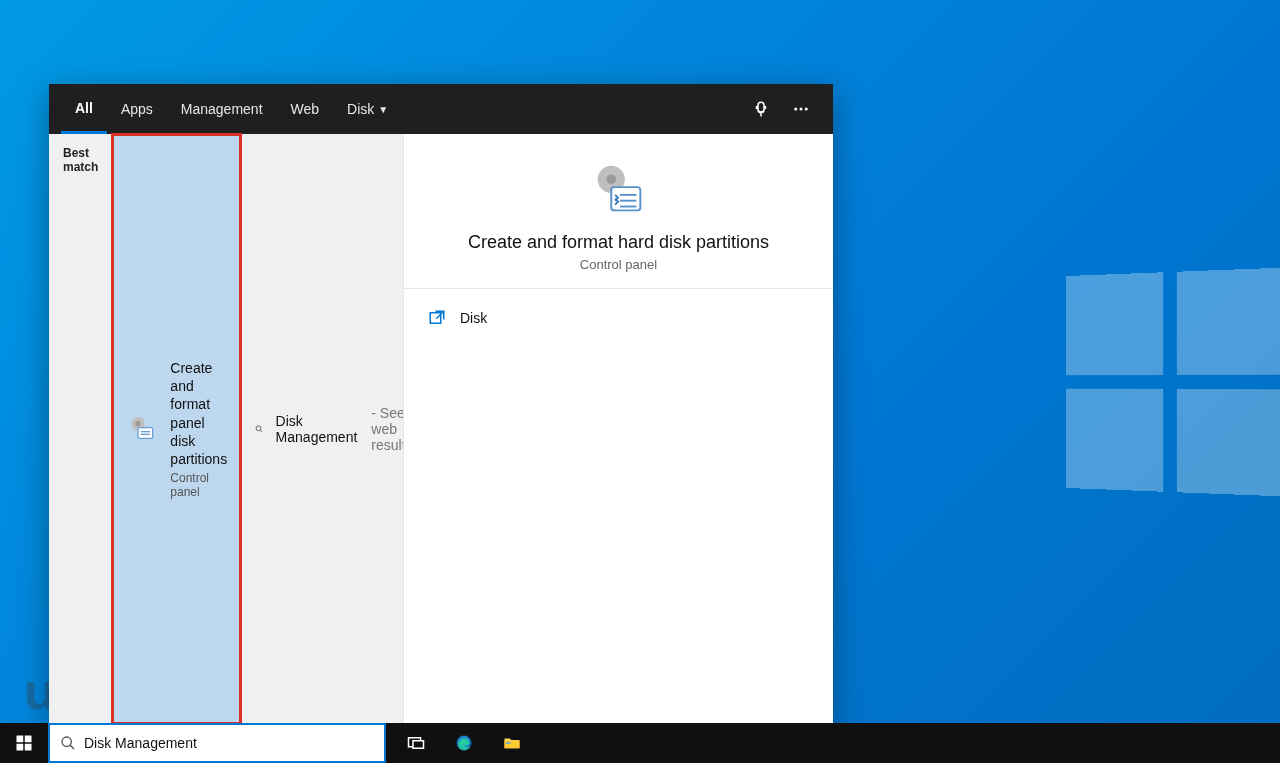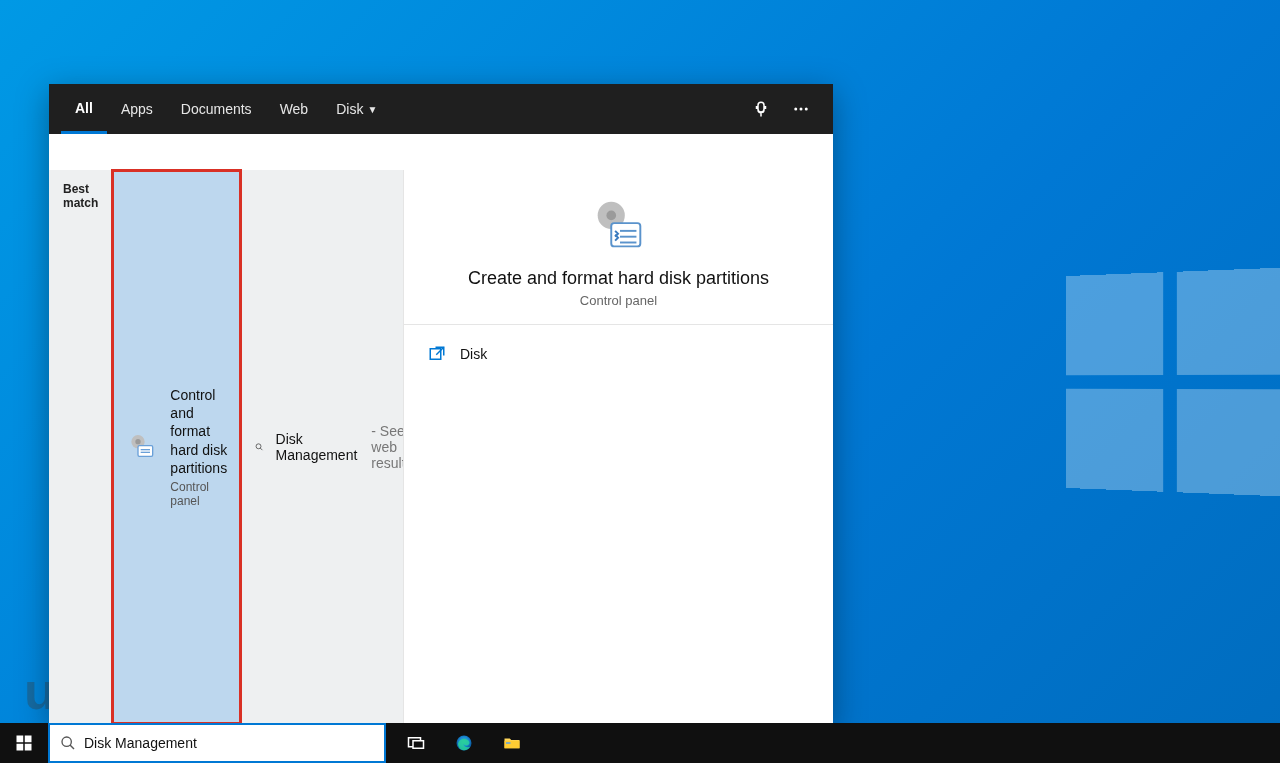--- a/index.html
+++ b/index.html
@@ -12,21 +12,21 @@
   width: 220px; height: 220px; opacity: 0.5;
   display: grid; grid-template-columns: 1fr 1fr; grid-template-rows: 1fr 1fr; gap: 14px;
   transform-origin: center; transform: translateY(-50%) perspective(600px) rotateY(-12deg);
 }
 .win-logo-bg div { background: rgba(255,255,255,0.6); }
 
 
 .search-panel {
   position: absolute; left: 49px; bottom: 39px; width: 784px; height: 640px;
   background: #fff; box-shadow: 0 8px 30px rgba(0,0,0,0.35);
-  display: flex; flex-direction: column; gap: 36px;
+  display: flex; flex-direction: column;
 }
 
 
 .tab-bar {
   height: 50px; background: #1f1f1f; color: #fff;
   display: flex; align-items: stretch; padding: 0 12px;
 }
 .tab { display: flex; align-items: center; padding: 0 14px; font-size: 14px; cursor: pointer; color: #e6e6e6; }
 .tab.active { border-bottom: 3px solid #0078d4; font-weight: 600; color: #fff; }
 .tab .chev { margin-left: 4px; font-size: 10px; }
@@ -110,21 +110,21 @@
 
 <div class="search-panel">
   <div class="tab-bar">
     <div class="tab active">
         <span>All</span>
       </div>
     <div class="tab">
         <span>Apps</span>
       </div>
     <div class="tab">
-        <span>Documents</span>
+        <span>Management</span>
       </div>
     <div class="tab">
         <span>Web</span>
       </div>
     <div class="tab">
         <span>Disk</span>
         <span class="chev">▼</span>
       </div>
     <div class="tab-spacer"></div>
     <div class="tab-icon">
@@ -150,21 +150,21 @@
           <svg viewBox="0 0 48 48">
             <circle cx="18" cy="16" r="10" fill="#bfbfbf"></circle>
             <circle cx="18" cy="16" r="4" fill="#9a9a9a"></circle>
             <rect x="18" y="22" width="22" height="16" rx="2" fill="#fff" stroke="#6aa0d8" stroke-width="2"></rect>
             <line x1="22" y1="28" x2="36" y2="28" stroke="#6aa0d8" stroke-width="2"></line>
             <line x1="22" y1="32" x2="36" y2="32" stroke="#6aa0d8" stroke-width="2"></line>
           </svg>
         </div>
         <div class="result-text">
           <div class="result-title">
-            <span>Control and format hard </span><span class="bold">disk</span><span> partitions</span>
+            <span>Create and format panel </span><span class="bold">disk</span><span> partitions</span>
           </div>
           <div class="result-sub">Control panel</div>
         </div>
       </div>
 
 
       <div class="web-item">
         <svg class="search-ico" viewBox="0 0 24 24">
             <circle cx="10" cy="10" r="7" fill="none" stroke="#333" stroke-width="2"></circle>
             <line x1="15" y1="15" x2="21" y2="21" stroke="#333" stroke-width="2"></line>

